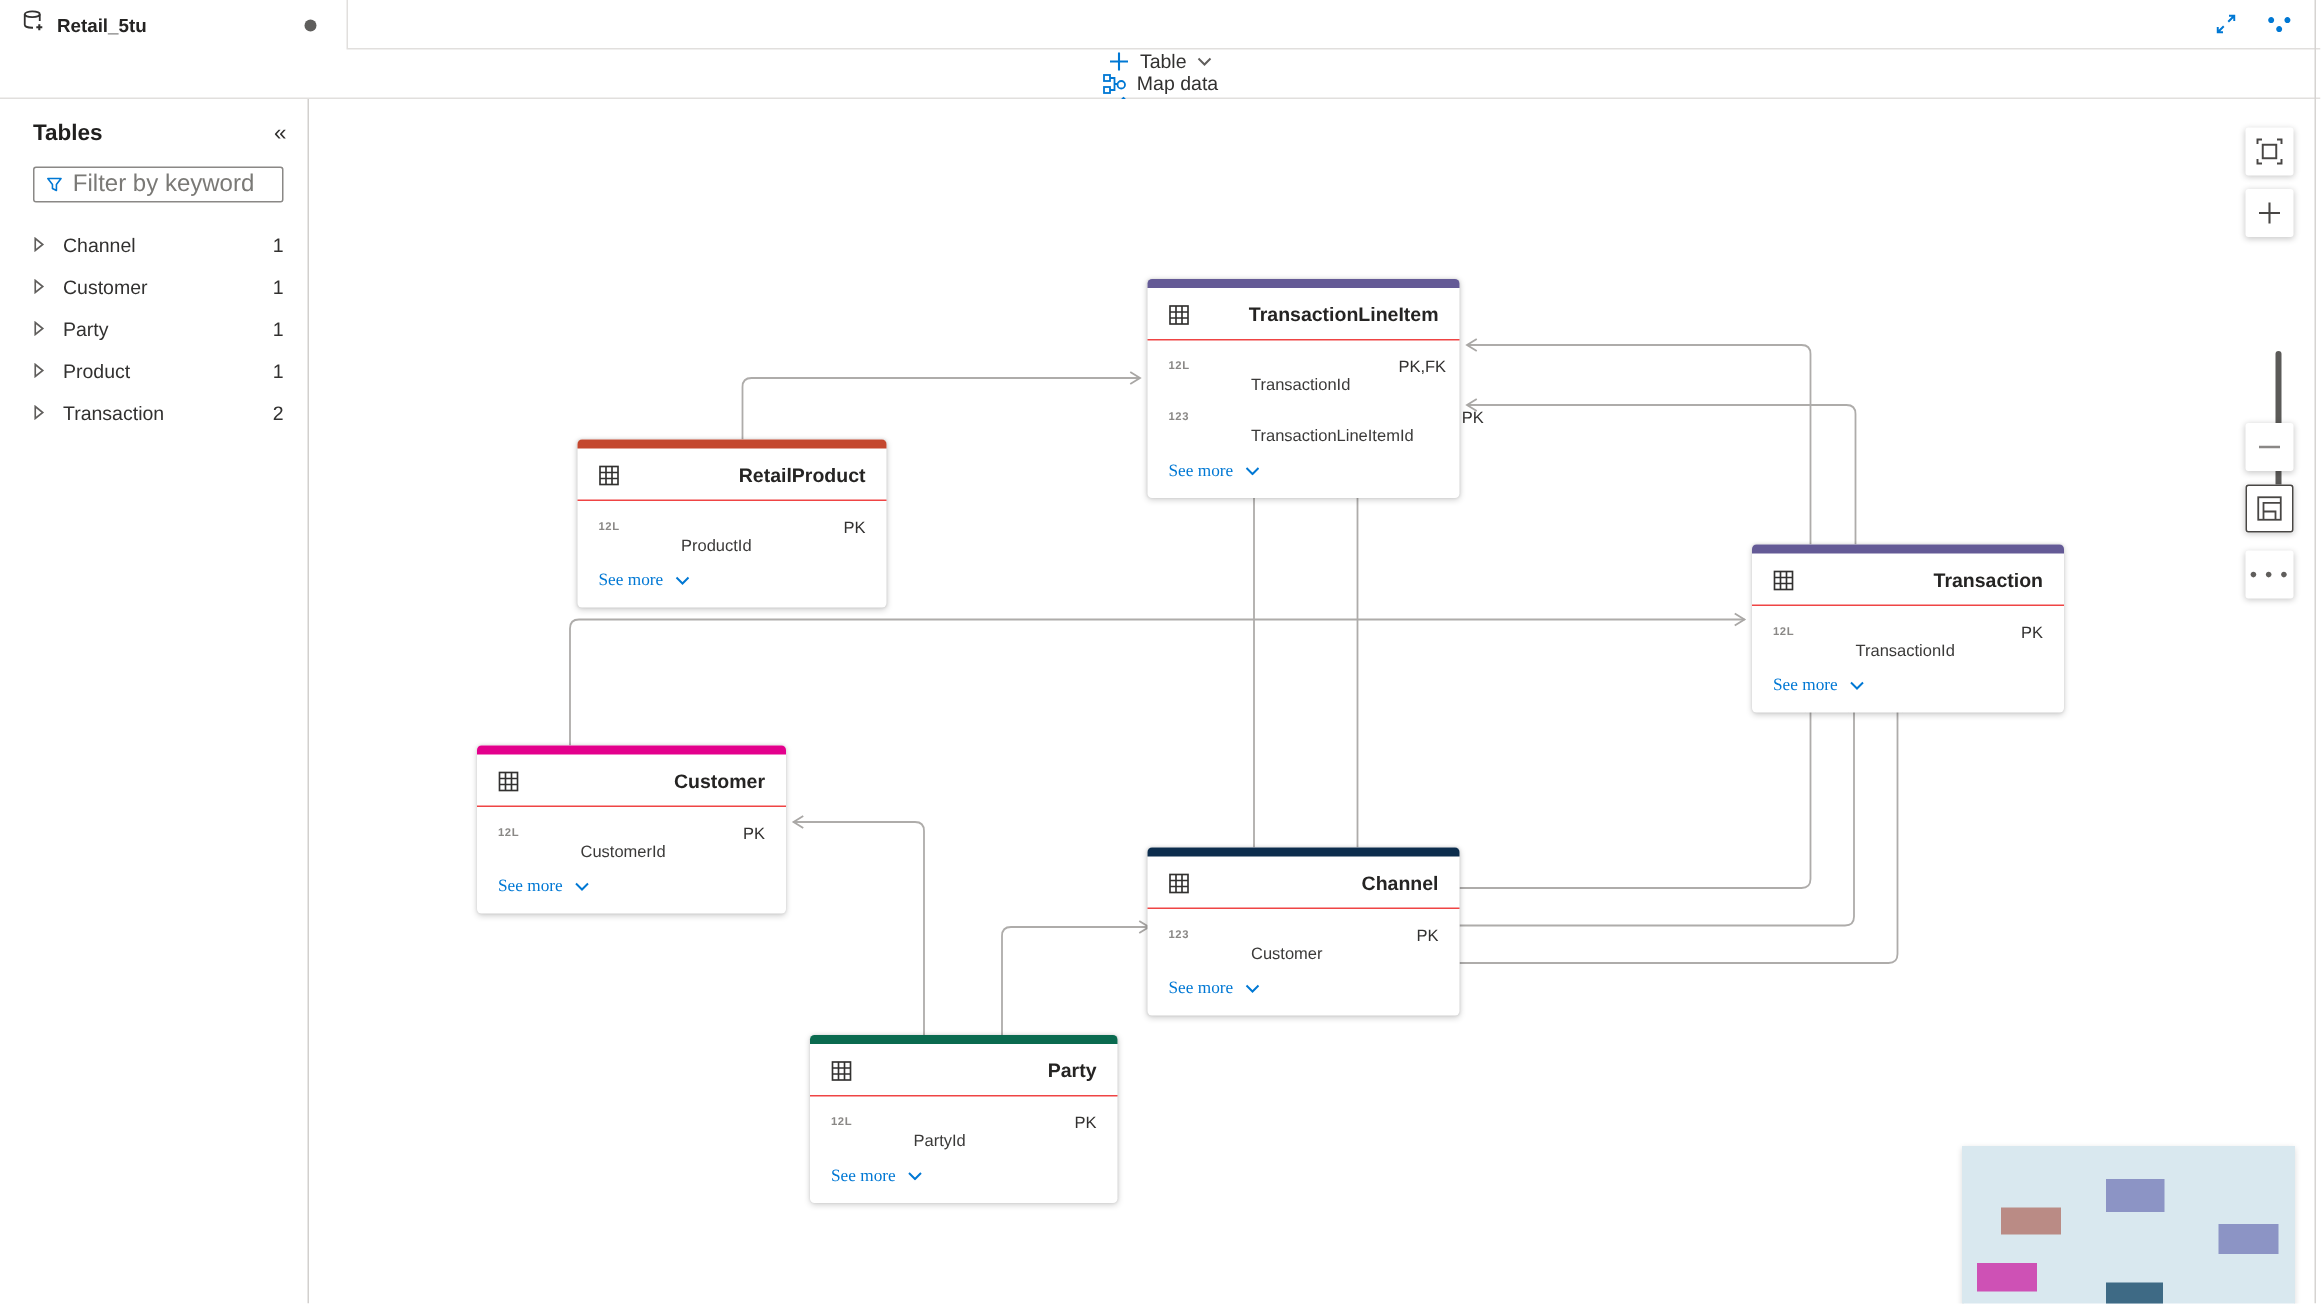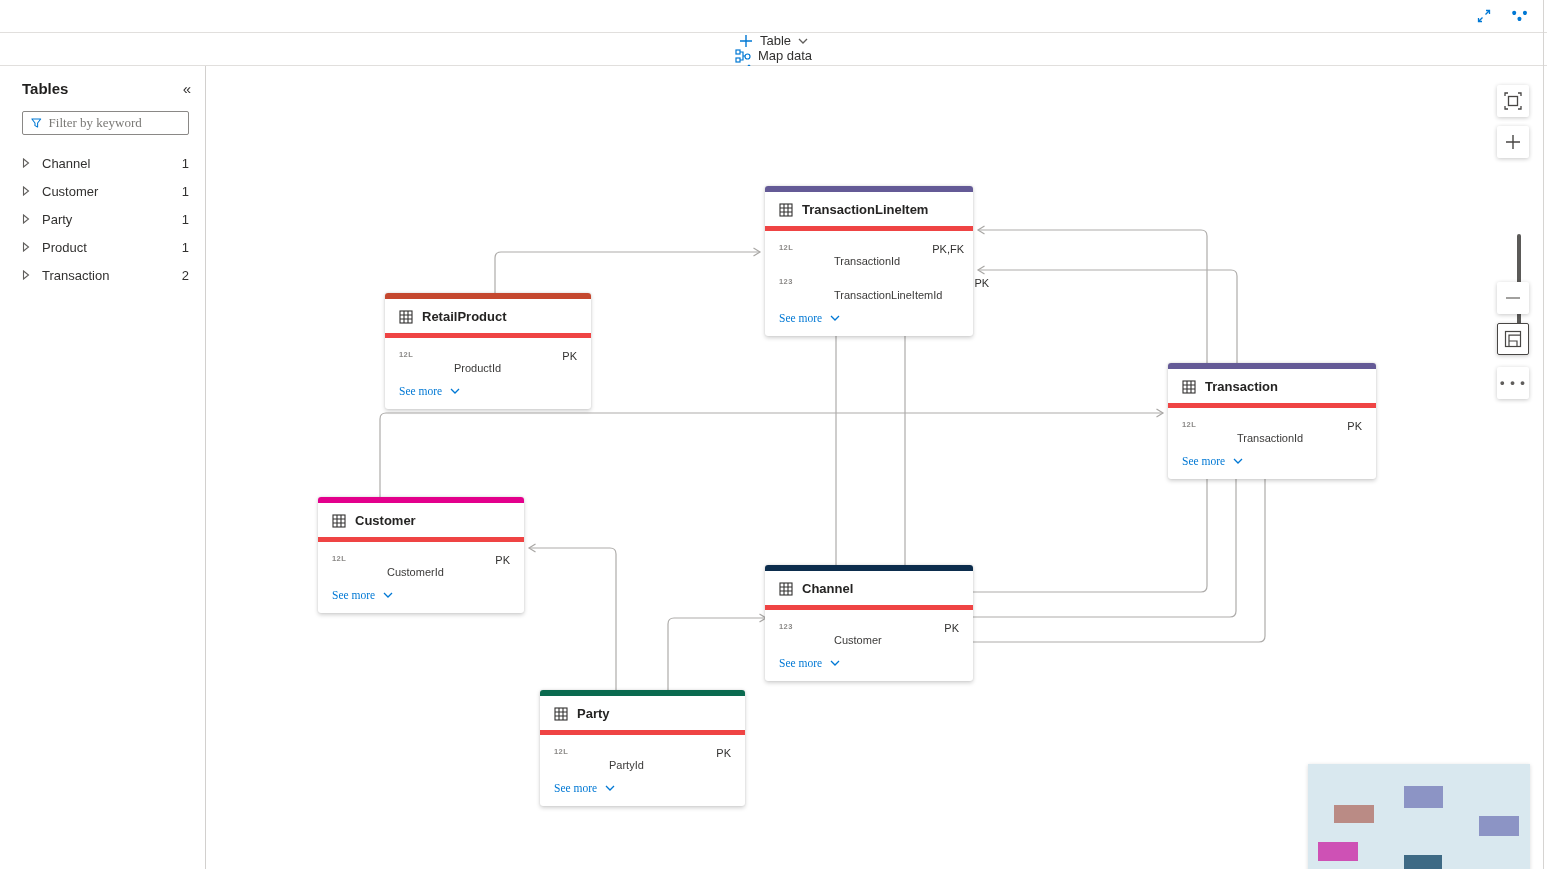--- a/index.html
+++ b/index.html
@@ -23,35 +23,35 @@
   .toolbar-right { margin-left:auto; display:flex; align-items:center; gap:12px; }
   .chev { color:#605e5c; }
 
   
   .main { display:flex; height:803px; }
   .sidebar { width:206px; border-right:1px solid #d2d0ce; background:#fff; flex:none; }
   .sb-head { display:flex; align-items:center; justify-content:space-between; padding:14px 14px 10px 22px; }
   .sb-title { font-size:15px; font-weight:700; color:#201f1e; }
   .collapse { font-size:15px; color:#323130; cursor:pointer; background:none; border:none; }
   .filterbox { display:flex; align-items:center; gap:7px; margin:4px 16px 14px 22px; height:24px; border:1px solid #8a8886; border-radius:2px; padding:0 8px; }
-  .filterbox input { border:none; outline:none; width:100%; font-size:13px; color:#323130; font-family:Liberation Serif, serif; }
+  .filterbox input { border:none; outline:none; width:100%; font-size:16px; color:#323130; font-family:Liberation Sans, sans-serif; }
   .filterbox input::placeholder { color:#7a7976; }
   .tree-row { display:flex; align-items:center; height:28px; padding:0 16px 0 22px; font-size:13px; color:#323130; cursor:pointer; }
   .tree-chev { width:20px; flex:none; display:flex; align-items:center; }
   .tree-label { flex:1; }
   .tree-count { color:#323130; }
 
   
   .canvas { position:relative; flex:1; background:#fff; }
   .edges { position:absolute; left:0; top:0; width:1341px; height:803px; z-index:0; }
 
   
   .card { position:absolute; z-index:1; width:208px; background:#fff; border-radius:3px; box-shadow:0 1.2px 4px rgba(0,0,0,.18), 0 0 2px rgba(0,0,0,.10); cursor:pointer; }
   .card-accent { height:6px; border-radius:3px 3px 0 0; }
-  .card-head { display:flex; align-items:center; gap:9px; padding:10px 14px 9px; border-bottom:5px solid #ef4444; }
+  .card-head { display:flex; align-items:center; gap:9px; padding:10px 14px 9px; border-bottom:1px solid #ef4444;justify-content:space-between; }
   .card-title { font-size:13px; font-weight:700; color:#252423; }
   .card-body { padding:7px 0 3px; }
   .frow { display:flex; align-items:flex-start; padding:5px 14px; font-size:11px; color:#3b3a39;gap:32px; }
   .ftype { width:23px; flex:none; color:#8a8886; font-size:7.5px; font-weight:700; letter-spacing:.4px; }
   .fname { flex:1;margin-top:12px; }
   .fkey { color:#323130; }
   .see-more { display:flex; align-items:center; gap:8px; padding:6px 14px 9px; color:#0078d4; font-size:11.5px;font-family:Liberation Serif, serif; }
 
   
   .ctrl { position:absolute; width:32px; height:32px; background:#fff; border-radius:2px; box-shadow:0 1px 4px rgba(0,0,0,.22); display:flex; align-items:center; justify-content:center; border:none; cursor:pointer; z-index:2; }
@@ -66,20 +66,32 @@
   .mm-rect { position:absolute; }
 
   .right-edge { position:absolute; left:1543px; top:0; width:1px; height:869px; background:#d6d4d2; }
 </style>
 </head>
 <body>
 
 <div class="app">
 
   <div class="tabbar">
+    <div class="tab">
+      <span>
+        <svg width="16" height="16" viewBox="0 0 16 16" fill="none" stroke="#323130" stroke-width="1.2">
+          <path d="M2.5 3.5 v7 c0 1.1 2.2 2 5 2 h0.5"></path>
+          <ellipse cx="7.5" cy="3.5" rx="5" ry="1.9"></ellipse>
+          <path d="M12.5 3.5 v4.5"></path>
+          <path d="M12.2 10.2 v4 M10.2 12.2 h4" stroke-width="1.4"></path>
+        </svg>
+      </span>
+      <span class="tab-title">Retail_5tu</span>
+      <span class="dirty-dot"></span>
+    </div>
     <div class="tabbar-rest">
       <button class="iconbtn">
         <svg width="14" height="14" viewBox="0 0 14 14" fill="none" stroke="#0078d4" stroke-width="1.3">
           <path d="M8.5 5.5 L12.5 1.5 M9 1.5 h3.5 v3.5 M5.5 8.5 L1.5 12.5 M1.5 9 v3.5 h3.5"></path>
         </svg>
       </button>
       <button class="iconbtn">
           <span class="ellipsis">• • •</span>
         </button>
     </div>

